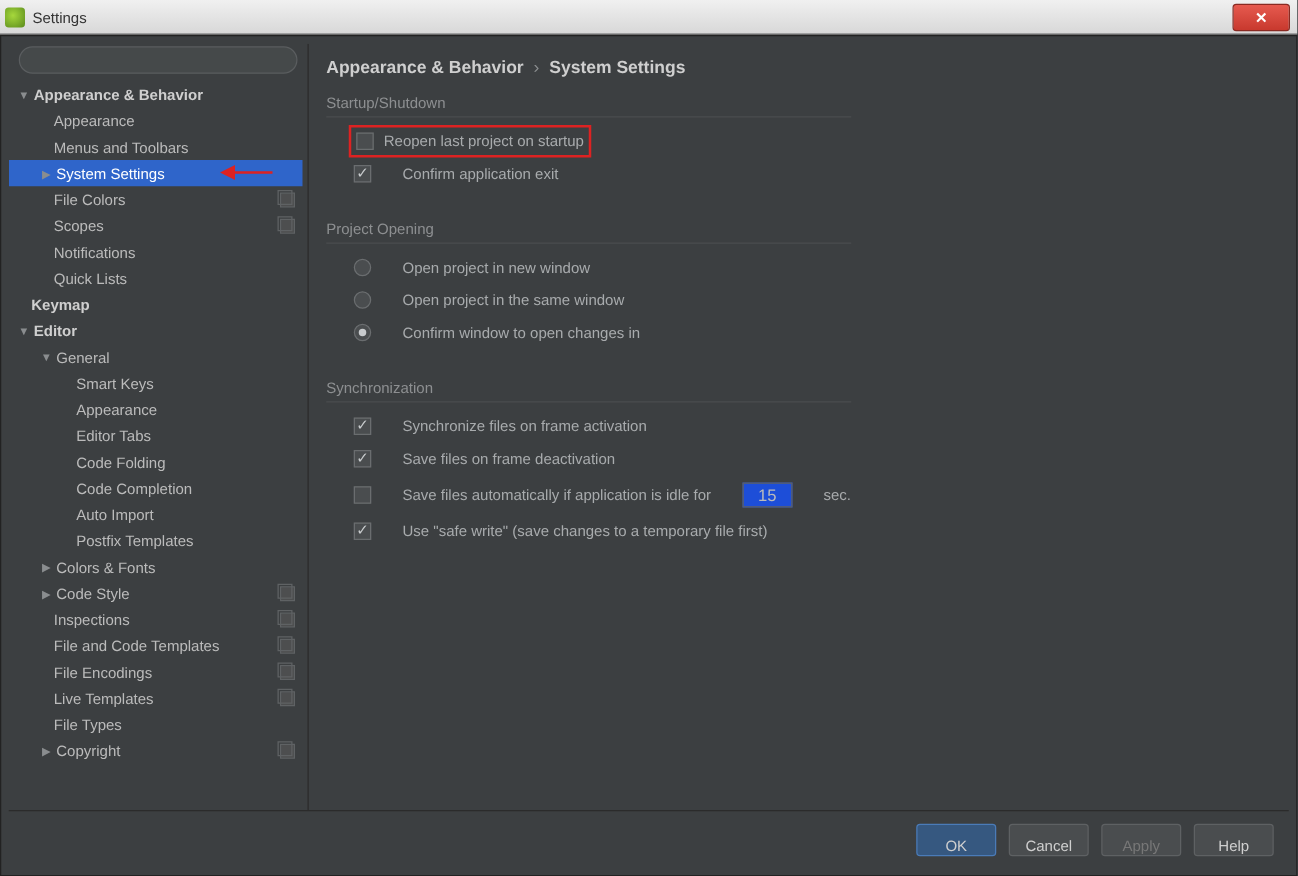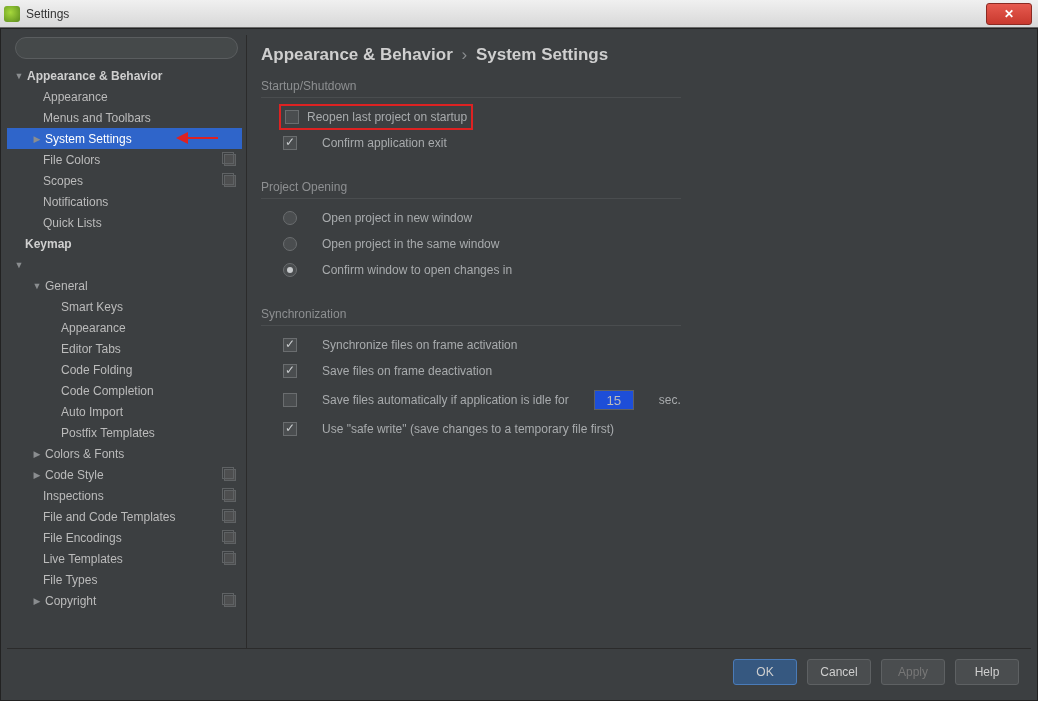--- a/index.html
+++ b/index.html
@@ -175,21 +175,21 @@
   .content {
     flex: 1;
     padding: 4px 14px 10px 14px;
     overflow-y: auto;
     color: #a8abad;
   }
   .breadcrumb {
     color: #cfcfcf;
     font-weight: bold;
     padding: 6px 0 14px 0;
-    font-size: 17px;
+    font-size: 14px;
   }
   .breadcrumb .crumb-sep { color: #8a8d8f; margin: 0 4px; font-weight: normal; }
   .section {
     margin-bottom: 24px;
     width: 420px;
   }
   .section-title {
     color: #8d8f91;
     padding-bottom: 4px;
     border-bottom: 1px solid #4a4d4f;
@@ -252,21 +252,21 @@
   }
   .btn {
     min-width: 64px;
     height: 26px;
     border: 1px solid #5e6163;
     background: #4a4d4f;
     color: #cfcfcf;
     border-radius: 3px;
     padding: 0 0;
     display: inline-flex;
-    align-items: center;
+    align-items: flex-end;
     justify-content: center;
     cursor: pointer;
   }
   .btn.primary {
     background: #365880;
     border-color: #4a7bb8;
   }
   .btn.disabled {
     color: #777;
     cursor: default;
@@ -323,20 +323,21 @@
             <span class="label">Notifications</span>
           </div>
           <div class="tree-item indent1">
             <span class="label">Quick Lists</span>
           </div>
           <div class="tree-item indent0 bold">
             <span class="label">Keymap</span>
           </div>
           <div class="tree-item indent0 bold has-arrow">
             <span class="disclosure">▼</span>
+            <span class="label">Editor</span>
           </div>
           <div class="tree-item indent1 has-arrow">
             <span class="disclosure">▼</span>
             <span class="label">General</span>
           </div>
           <div class="tree-item indent2">
             <span class="label">Smart Keys</span>
           </div>
           <div class="tree-item indent2">
             <span class="label">Appearance</span>

